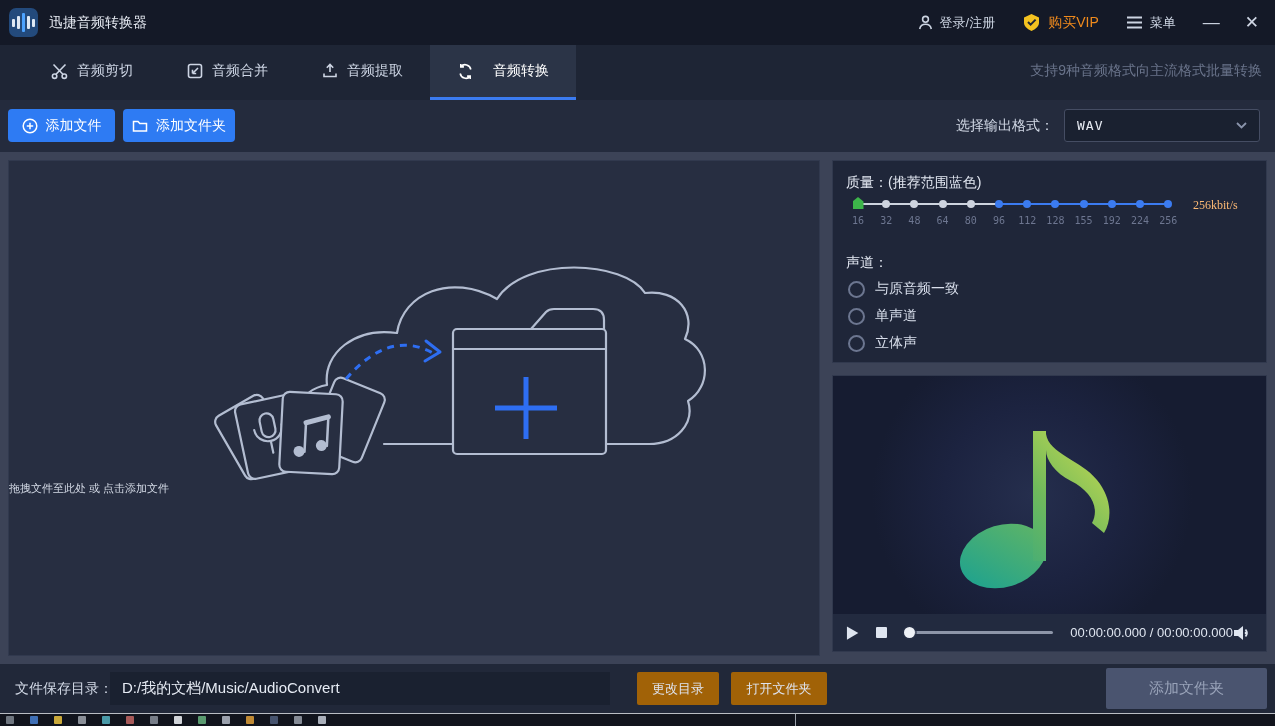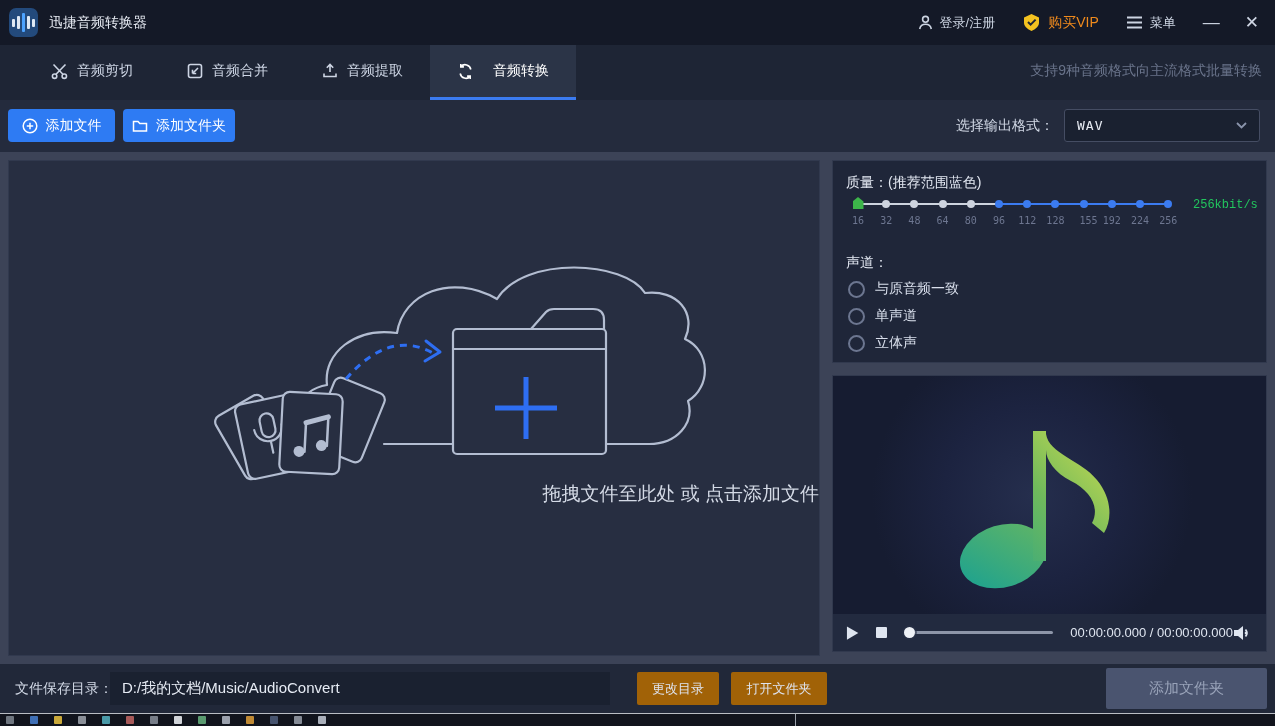--- a/index.html
+++ b/index.html
@@ -40,38 +40,38 @@
   .format-label{font-size:14px;color:#d2d9e6;}
   .format-select{width:196px;height:33px;background:#1a2130;border:1px solid #454d63;border-radius:3px;
                  display:flex;align-items:center;padding:0 12px;box-sizing:border-box;}
   .format-value{font-family:"DejaVu Sans Mono",monospace;font-size:13px;color:#e8ecf4;letter-spacing:1px;}
   .format-select svg{margin-left:auto;}
 
   
   .dropzone{position:absolute;left:8px;top:160px;width:812px;height:496px;background:#272e41;
             border:1px solid #31394e;box-sizing:border-box;}
   .illus{position:absolute;left:0;top:0;}
-  .dz-title{position:absolute;left:0;right:0;top:320px;text-align:right;font-size:19px;color:#d4dae6;}
+  .dz-title{position:absolute;left:0;right:0;top:320px;text-align:left;font-size:11px;color:#d4dae6;}
   .dz-sub{position:absolute;left:0;right:0;top:351px;text-align:center;font-size:14px;color:#5b6478;}
 
   
   .settings{position:absolute;left:832px;top:160px;width:435px;height:203px;background:#1f2639;
             border:1px solid #31394e;box-sizing:border-box;}
   .q-label{position:absolute;left:13px;top:13px;font-size:14px;color:#e2e7f1;}
   .q-slider{position:absolute;left:13px;top:36px;width:345px;height:14px;}
   .q-line{position:absolute;top:6px;height:2px;}
   .q-line.grey{left:12px;width:141px;background:#cdd3de;}
   .q-line.blue{left:153px;width:170px;background:#3b7bf0;}
   .q-dot{position:absolute;top:3px;width:8px;height:8px;border-radius:50%;}
   .q-dot.grey{background:#cdd3de;}
   .q-dot.blue{background:#3b7bf0;}
   .q-marker{position:absolute;top:0;width:11px;height:12px;background:#3db54a;
             clip-path:polygon(50% 0,100% 38%,100% 100%,0 100%,0 38%);}
-  .q-value{position:absolute;left:360px;top:37px;font-family:Liberation Mono, monospace;
-           font-size:12px;color:#22c55e;}
+  .q-value{position:absolute;left:360px;top:37px;font-family:Liberation Serif, serif;
+           font-size:12px;color:#fdba74;}
   .q-ticks{position:absolute;left:13px;top:54px;width:345px;height:14px;}
   .q-tick{position:absolute;width:28px;text-align:center;font-family:"DejaVu Sans Mono",monospace;
           font-size:10px;color:#6d7690;}
   .ch-label{position:absolute;left:13px;top:93px;font-size:14px;color:#e2e7f1;}
   .radio-row{position:absolute;left:15px;display:flex;align-items:center;gap:10px;}
   .radio-row.r1{top:119px;} .radio-row.r2{top:146px;} .radio-row.r3{top:173px;}
   .radio-circle{width:13px;height:13px;border:2px solid #6c7690;border-radius:50%;background:transparent;}
   .radio-label{font-size:14px;color:#d9dfec;}
 
   
@@ -260,21 +260,21 @@
     <div class="q-value">256kbit/s</div>
     <div class="q-ticks">
         <span class="q-tick" style="left: -2px;">16</span>
         <span class="q-tick" style="left: 26.2px;">32</span>
         <span class="q-tick" style="left: 54.4px;">48</span>
         <span class="q-tick" style="left: 82.6px;">64</span>
         <span class="q-tick" style="left: 110.8px;">80</span>
         <span class="q-tick" style="left: 139px;">96</span>
         <span class="q-tick" style="left: 167.2px;">112</span>
         <span class="q-tick" style="left: 195.4px;">128</span>
-        <span class="q-tick" style="left: 223.6px; text-align: right;">155</span>
+        <span class="q-tick" style="left: 223.6px;">155</span>
         <span class="q-tick" style="left: 251.8px;">192</span>
         <span class="q-tick" style="left: 280px;">224</span>
         <span class="q-tick" style="left: 308.2px;">256</span>
       </div>
     <div class="ch-label">声道：</div>
     <div class="radio-row r1">
       <span class="radio-circle"></span>
       <span class="radio-label">与原音频一致</span>
     </div>
     <div class="radio-row r2">

